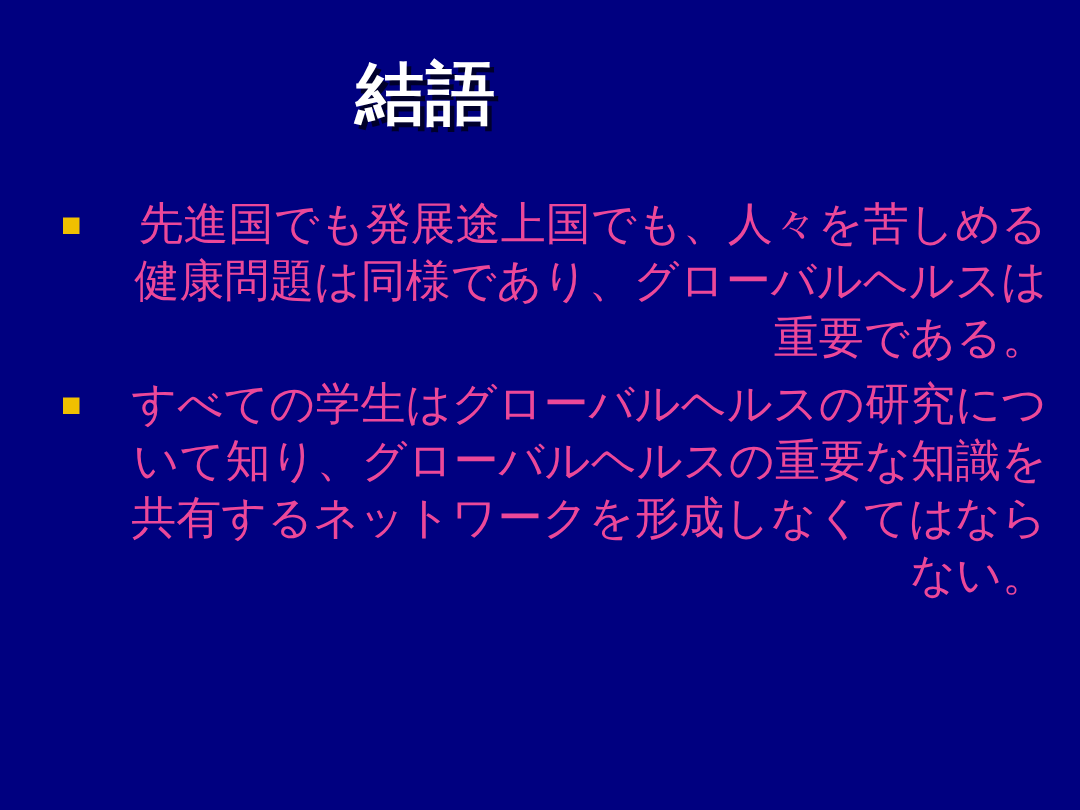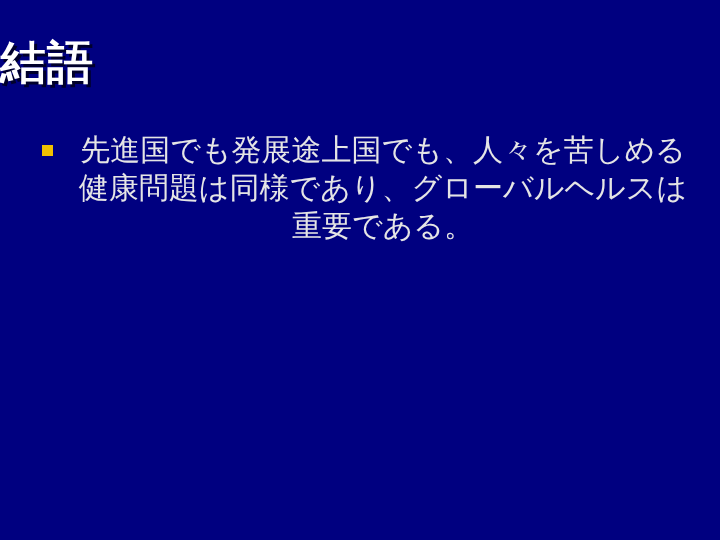--- a/index.html
+++ b/index.html
@@ -18,21 +18,21 @@
     font-family: "DejaVu Sans", "Liberation Sans", sans-serif;
     -webkit-font-smoothing: antialiased;
   }
 
   
   .slide-title {
     position: absolute;
     left: 0;
     top: 34px;
     width: 568px;
-    text-align: left;
+    text-align: center;
     color: #ffffff;
     font-size: 46px;
     line-height: 56px;
     font-weight: bold;
     letter-spacing: 1px;
     text-shadow: 3px 3px 0 rgba(0, 0, 28, 0.85);
     white-space: nowrap;
   }
 
   
@@ -43,25 +43,25 @@
     width: 660px;
     margin: 0;
     padding: 0;
     list-style: none;
   }
 
   .bullet-item {
     position: relative;
     padding-left: 30px;
     margin: 0 0 6px 0;
-    color: #e5e5e5;
+    color: #ec4899;
     font-size: 30px;
     line-height: 38px;
     font-weight: normal;
-    text-align: center;
+    text-align: right;
   }
 
   .bullet-item:last-child {
     margin-bottom: 0;
   }
 
   .bullet-marker {
     position: absolute;
     left: 4px;
     top: 14px;
@@ -85,16 +85,20 @@
   <div class="slide-title">結語</div>
 
   <ul class="body-list">
 
     <li class="bullet-item">
       <span class="bullet-marker" style="background: rgb(240, 192, 0);"></span>
       <span class="bullet-text">先進国でも発展途上国でも、人々を苦しめる健康問題は同様であり、グローバルヘルスは重要である。</span>
     </li>
 
 
+    <li class="bullet-item">
+      <span class="bullet-marker" style="background: rgb(240, 192, 0);"></span>
+      <span class="bullet-text">すべての学生はグローバルヘルスの研究について知り、グローバルヘルスの重要な知識を共有するネットワークを形成しなくてはならない。</span>
+    </li>
 
   </ul>
 
 </div>
 
 </body></html>

